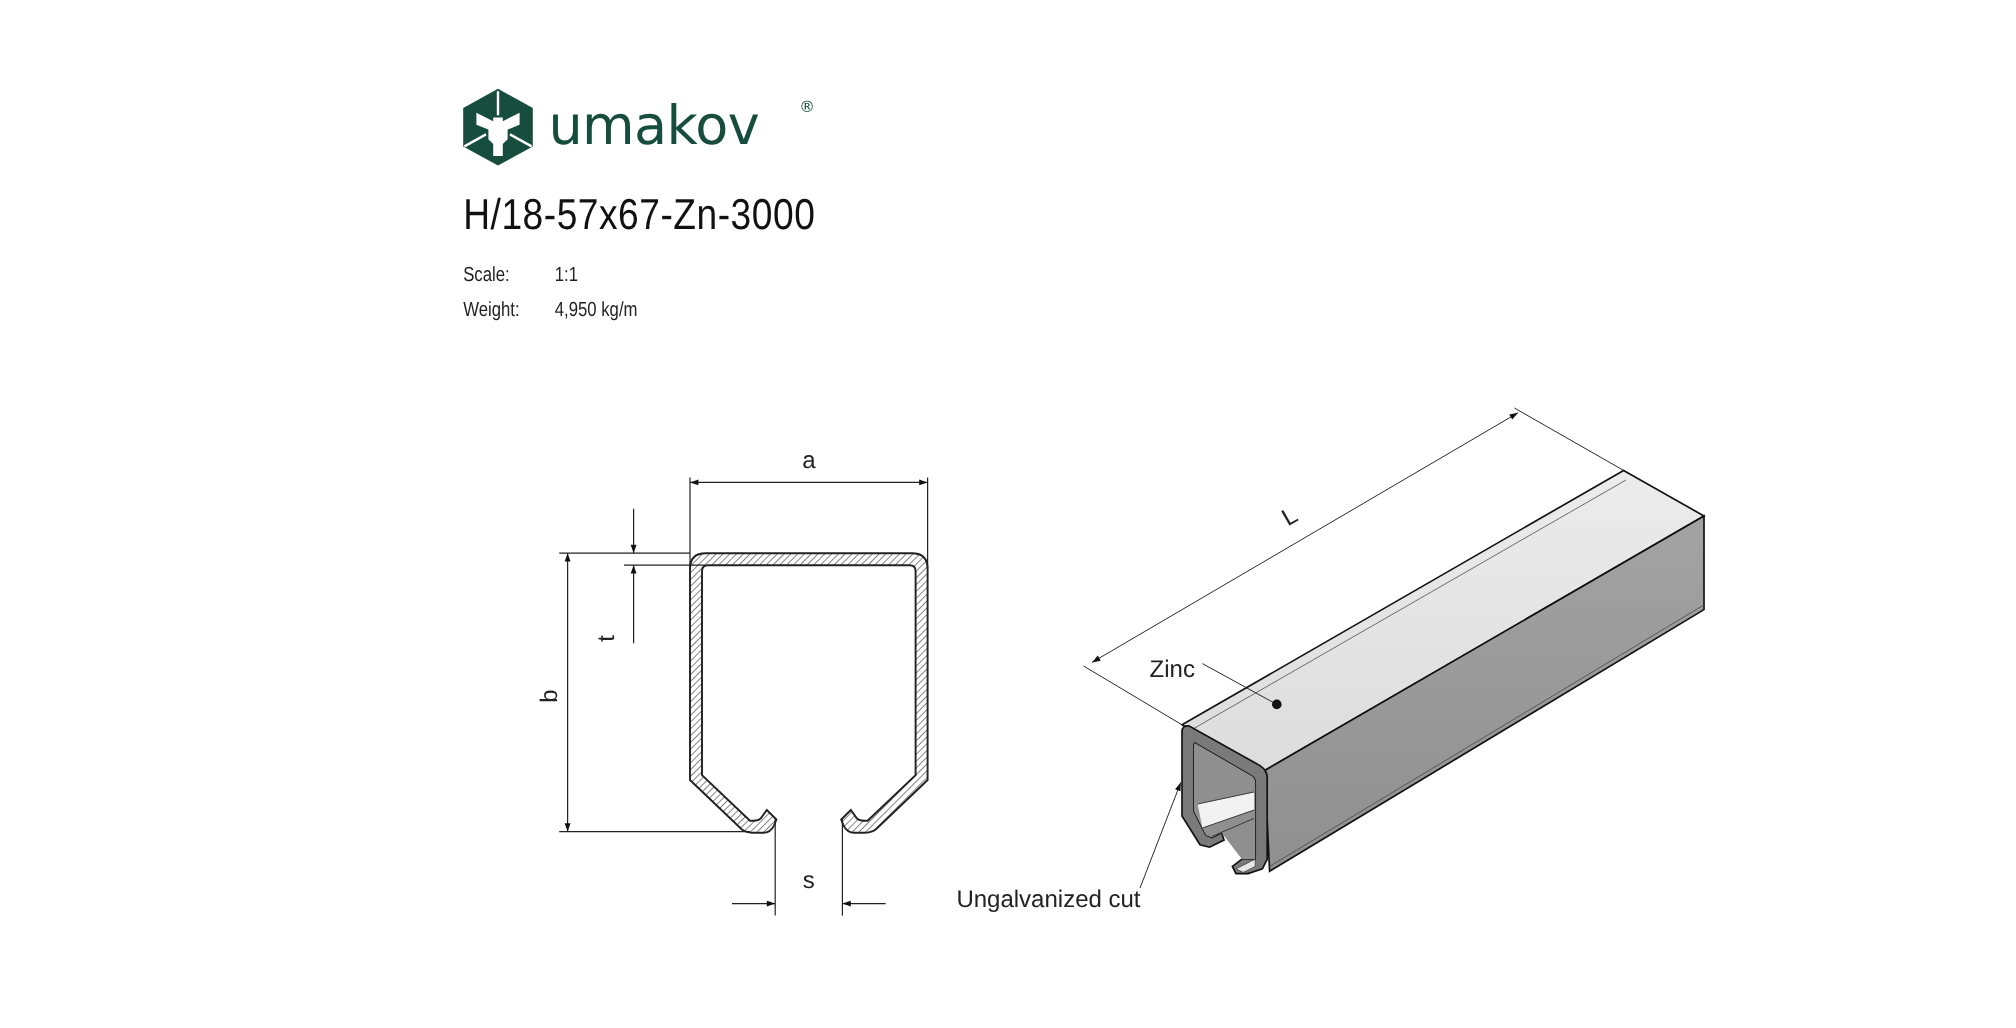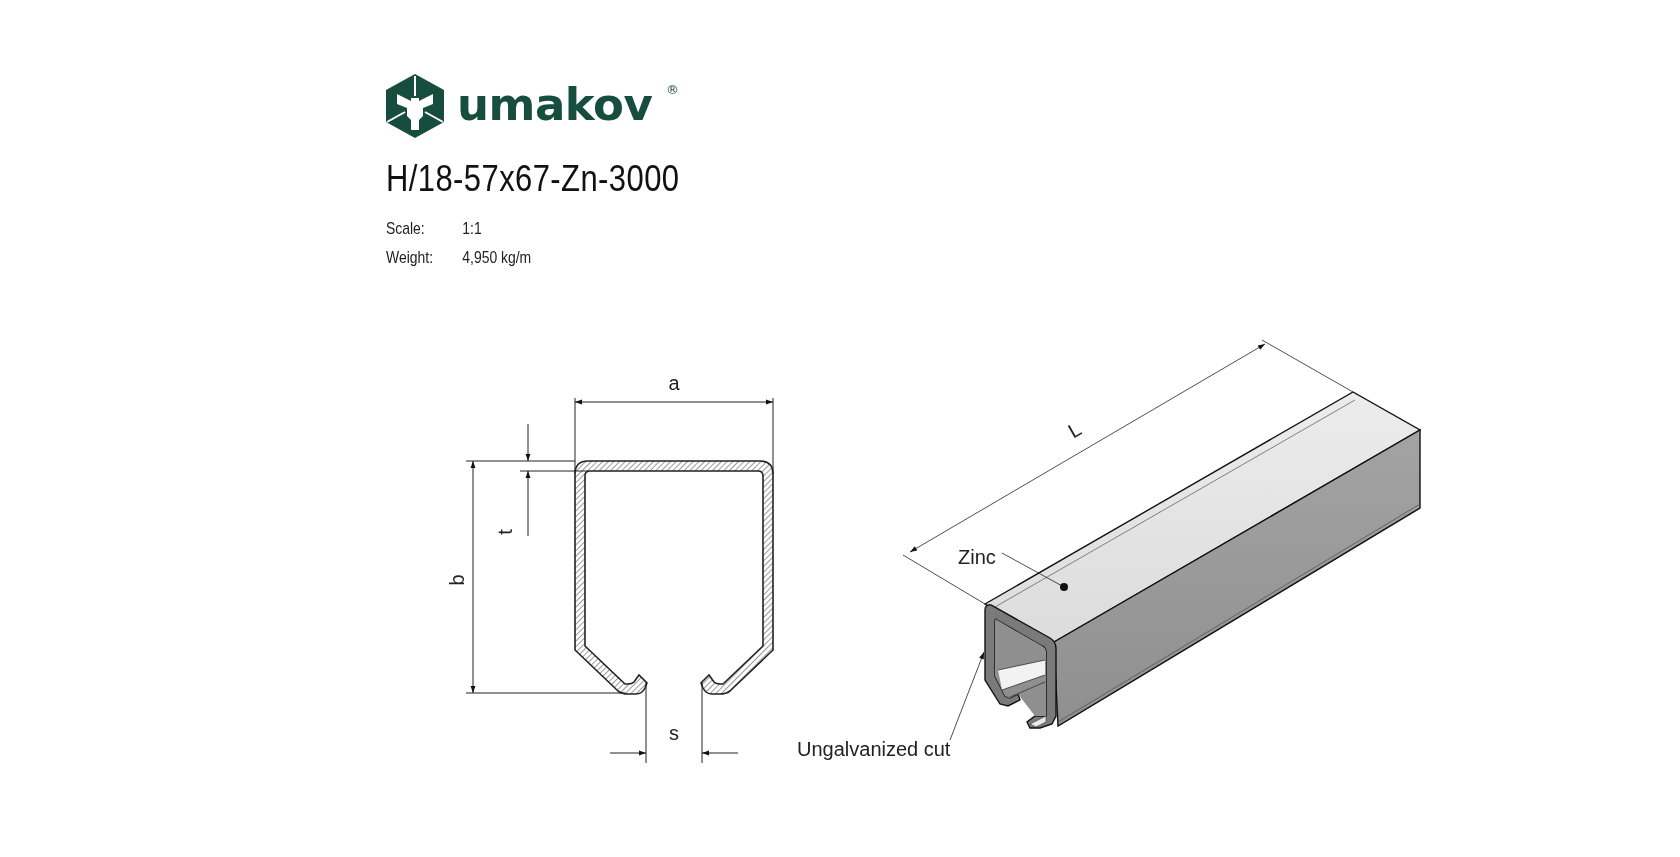--- a/index.html
+++ b/index.html
@@ -1,20 +1,20 @@
 <!DOCTYPE html>
 <html><head>
 <meta charset="utf-8">
 <style>
   html, body { margin: 0; padding: 0; background: #ffffff; }
   body { width: 1680px; height: 857px; position: relative; overflow: hidden;
          font-family: "DejaVu Sans Condensed", "Liberation Sans Narrow", "Liberation Sans", sans-serif; color: #1a1a1a; }
   .logo { position: absolute; left: 383px; top: 72px; display: flex; align-items: center; }
   .logo-mark { width: 64px; height: 68px; }
-  .logo-text { font-family: "DejaVu Sans", sans-serif; font-weight: bold; font-size: 45px; color: #174d3c;
+  .logo-text { font-family: "DejaVu Sans", sans-serif; font-weight: normal; font-size: 45px; color: #174d3c;
                margin-left: 10px; letter-spacing: -0.5px; line-height: 1; position: relative; top: -2px; }
   .logo-reg { position: absolute; left: 666px; top: 82px; font-size: 13px; color: #174d3c;
               font-family: "DejaVu Sans", sans-serif; }
   .title { position: absolute; left: 386px; top: 158px; font-size: 36px; font-weight: 300;
            font-family: "Liberation Sans Narrow", "Liberation Sans", sans-serif; transform: scaleX(0.86);
            transform-origin: left top; letter-spacing: 0.5px; color: #111; }
   .meta { position: absolute; left: 386px; font-size: 17px; color: #222;
           font-family: "Liberation Sans", sans-serif; transform: scaleX(0.82); transform-origin: left top; }
   .meta .k { display: inline-block; width: 93px; }
   .meta.scale { top: 219px; }

